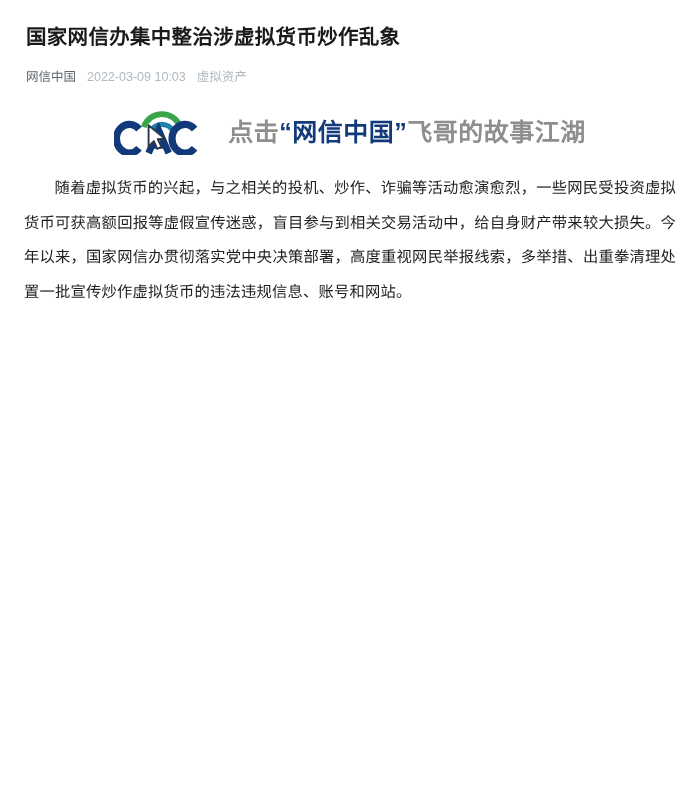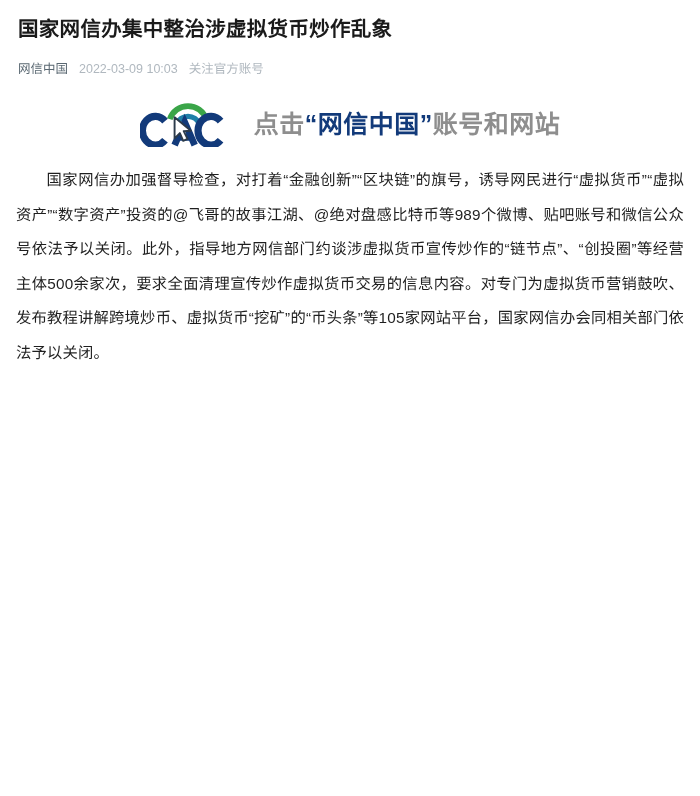--- a/index.html
+++ b/index.html
@@ -11,21 +11,21 @@
     width: 700px;
     height: 796px;
     font-family: "Liberation Sans", "DejaVu Sans", sans-serif;
     color: #1a1a1a;
     overflow: hidden;
   }
   .page {
     width: 700px;
     height: 796px;
     box-sizing: border-box;
-    padding: 0;
+    padding: 8px;
     background: #ffffff;
     position: relative;
   }
 
   
   .article-header {
     padding: 14px 18px 0 18px;
   }
   .article-title {
     font-size: 20.5px;
@@ -103,21 +103,21 @@
 <body>
 
 <div class="page">
 
   <div class="article-header">
     <h1 class="article-title">国家网信办集中整治涉虚拟货币炒作乱象</h1>
 
     <div class="meta-row">
       <span class="meta-account">网信中国</span>
       <span class="meta-date">2022-03-09 10:03</span>
-      <span class="meta-location">关注官方账号</span>
+      <span class="meta-location">虚拟资产</span>
     </div>
   </div>
 
   <div class="promo-banner">
 
     <svg class="cac-logo" viewBox="0 0 200 96">
 
       <path d="M62 38 A40 40 0 0 1 138 38" fill="none" stroke="#3aa548" stroke-width="12" stroke-linecap="butt"></path>
 
       <path d="M76 48 A26 26 0 0 1 124 48" fill="none" stroke="#1f7fa8" stroke-width="11" stroke-linecap="butt"></path>
@@ -129,21 +129,21 @@
       <path d="M168 42 A27 30 0 1 0 168 82" fill="none" stroke="#123a7a" stroke-width="15" stroke-linecap="butt"></path>
 
       <path d="M72 34 L72 78 L83 67 L90 83 L99 79 L91 63 L106 62 Z" fill="#ffffff" stroke="#2b3a4a" stroke-width="4" stroke-linejoin="round"></path>
     </svg>
 
     <div class="promo-text">
       <span class="promo-gray">点击</span>
       <span class="promo-blue">“</span>
       <span class="promo-blue">网信中国</span>
       <span class="promo-blue">”</span>
-      <span class="promo-gray">账号和网站</span>
+      <span class="promo-gray">飞哥的故事江湖</span>
     </div>
   </div>
 
   <div class="article-body">
-    <p>国家网信办加强督导检查，对打着“金融创新”“区块链”的旗号，诱导网民进行“虚拟货币”“虚拟资产”“数字资产”投资的@飞哥的故事江湖、@绝对盘感比特币等989个微博、贴吧账号和微信公众号依法予以关闭。此外，指导地方网信部门约谈涉虚拟货币宣传炒作的“链节点”、“创投圈”等经营主体500余家次，要求全面清理宣传炒作虚拟货币交易的信息内容。对专门为虚拟货币营销鼓吹、发布教程讲解跨境炒币、虚拟货币“挖矿”的“币头条”等105家网站平台，国家网信办会同相关部门依法予以关闭。</p>
+    <p>随着虚拟货币的兴起，与之相关的投机、炒作、诈骗等活动愈演愈烈，一些网民受投资虚拟货币可获高额回报等虚假宣传迷惑，盲目参与到相关交易活动中，给自身财产带来较大损失。今年以来，国家网信办贯彻落实党中央决策部署，高度重视网民举报线索，多举措、出重拳清理处置一批宣传炒作虚拟货币的违法违规信息、账号和网站。</p>
   </div>
 
 </div>
 
 </body></html>

